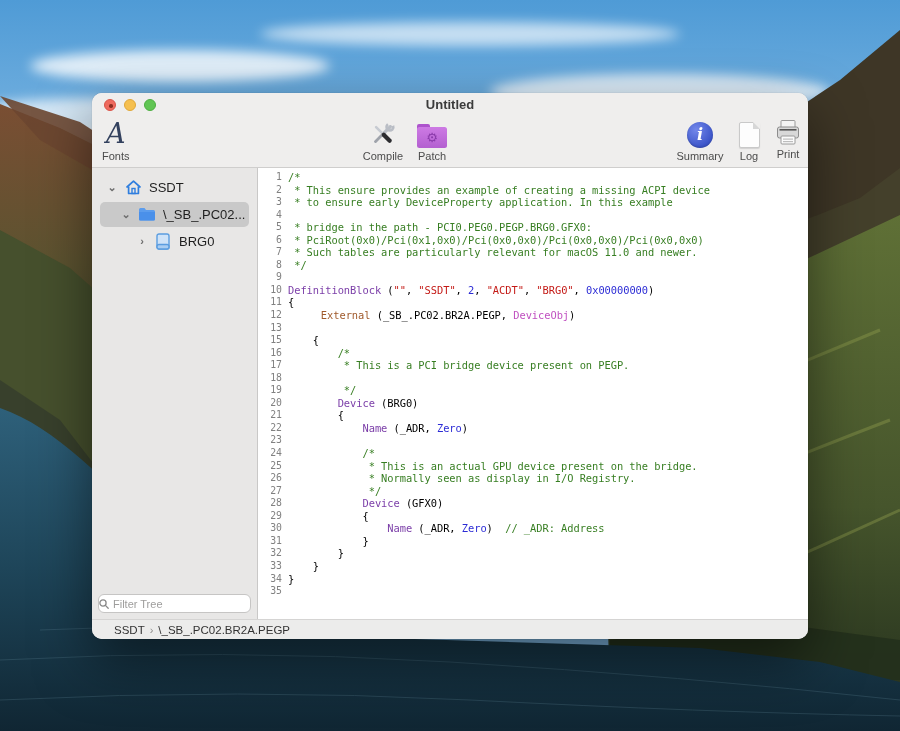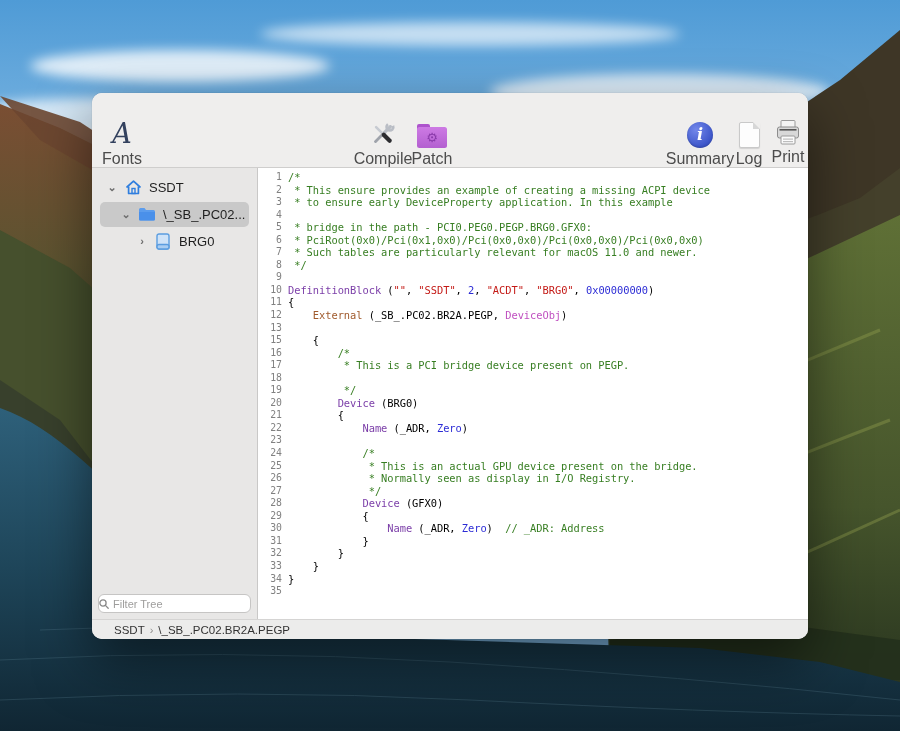--- a/index.html
+++ b/index.html
@@ -16,21 +16,21 @@
   .traffic { position:absolute; left:12px; top:6px; display:flex; gap:8px; }
   .tl { width:12px; height:12px; border-radius:50%; position:relative; }
   .tl.red { background:#ee6a5e; border:0.5px solid #d95449; }
   .tl.red::after { content:""; position:absolute; left:4px; top:4px; width:3.5px; height:3.5px; border-radius:50%; background:#8c2d22; }
   .tl.yellow { background:#f5bf4f; border:0.5px solid #dfa738; }
   .tl.green { background:#61c554; border:0.5px solid #4eae41; }
   .win-title { position:absolute; left:0; right:0; top:4px; text-align:center; font-size:13px; font-weight:600; color:#3b3b3b; }
 
   .toolbar { position:absolute; left:0; right:0; top:23px; height:52px; }
   .tb-item { position:absolute; display:flex; flex-direction:column; align-items:center; cursor:default; }
-  .tb-label { font-size:16px; color:#4c4c4c; margin-top:2px; }
+  .tb-label { font-size:11px; color:#4c4c4c; margin-top:2px; }
   .tb-icon { height:30px; display:flex; align-items:flex-end; justify-content:center; }
 
   .fonts-glyph { font-family:"DejaVu Serif", serif; font-style:italic; font-size:27px; line-height:28px; color:#33415e; }
   .info-circle { width:26px; height:26px; border-radius:50%; background:radial-gradient(circle at 35% 30%, #7287ea, #3c55c9 70%);
                  display:flex; align-items:center; justify-content:center; box-shadow:inset 0 -1px 2px rgba(0,0,0,.2); }
   .info-glyph { font-family:"DejaVu Serif", serif; font-style:italic; font-weight:bold; font-size:16px; color:#fff; line-height:1; }
   .log-page { width:21px; height:26px; background:#fdfdfd; border:1px solid #c9c9c9; border-radius:2px; position:relative;
               box-shadow:0 1px 1px rgba(0,0,0,.12); }
   .log-page::after { content:""; position:absolute; right:-1px; top:-1px; width:0; height:0;
                      border-left:7px solid #d7d7d7; border-top:7px solid #efeeed; }
@@ -55,21 +55,21 @@
   .filter-placeholder { font-size:11px; color:#9e9d9c; }
 
   .editor { flex:1 1 auto; background:#fff; overflow:hidden; padding-top:3px; font-family:"DejaVu Sans Mono", monospace; }
   .code-line { display:flex; height:12.55px; line-height:12.55px; white-space:pre; }
   .gut { flex:0 0 30px; text-align:right; padding-right:6px; color:#818181; font-size:9.8px; }
   .src { font-size:10.4px; letter-spacing:-0.05px; color:#000; }
   .tk-cm { color:#377E22; }
   .tk-kw { color:#7B3EA8; }
   .tk-st { color:#C41A16; }
   .tk-nu { color:#2B2BD5; }
-  .tk-ex { color:#A05A2C; }
+  .tk-ex { color:#A05A2C;margin-left:8px; }
   .tk-ob { color:#C050C0;margin-top:20px; }
   .tk-pl { color:#000; }
 
   .statusbar { flex:0 0 20px; background:#ececeb; border-top:1px solid #d5d4d3; display:flex; align-items:center;
                padding-left:22px; font-size:11.5px; color:#333; gap:5px; }
   .status-sep { color:#8e8d8c; font-size:11px; }
 </style>
 </head>
 <body>
 
@@ -142,20 +142,28 @@
     <g stroke="#6f97a8" stroke-width="1" opacity="0.22" fill="none">
       <path d="M0,660 Q220,648 450,662 T900,700"></path>
       <path d="M0,700 Q240,688 470,700 T900,716"></path>
       <path d="M40,630 Q200,622 340,634"></path>
     </g>
   </svg>
 
   <div class="window">
 
     <div class="chrome">
+      <div class="titlebar">
+        <div class="traffic">
+          <div class="tl red"></div>
+          <div class="tl yellow"></div>
+          <div class="tl green"></div>
+        </div>
+        <div class="win-title">Untitled</div>
+      </div>
 
       <div class="toolbar">
         <div class="tb-item" style="left:10px; top:2px;">
           <div class="tb-icon">
               <span class="fonts-glyph">A</span>
             </div>
           <span class="tb-label">Fonts</span>
         </div>
 
         <div class="tb-item" style="left:265px; top:2px; width:52px;">

